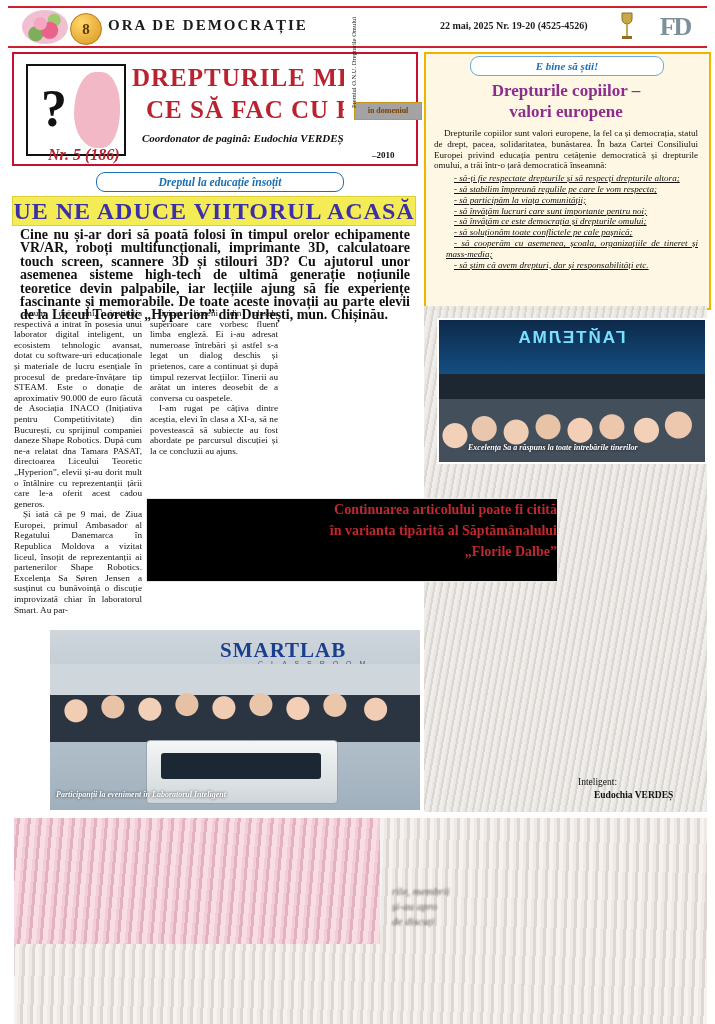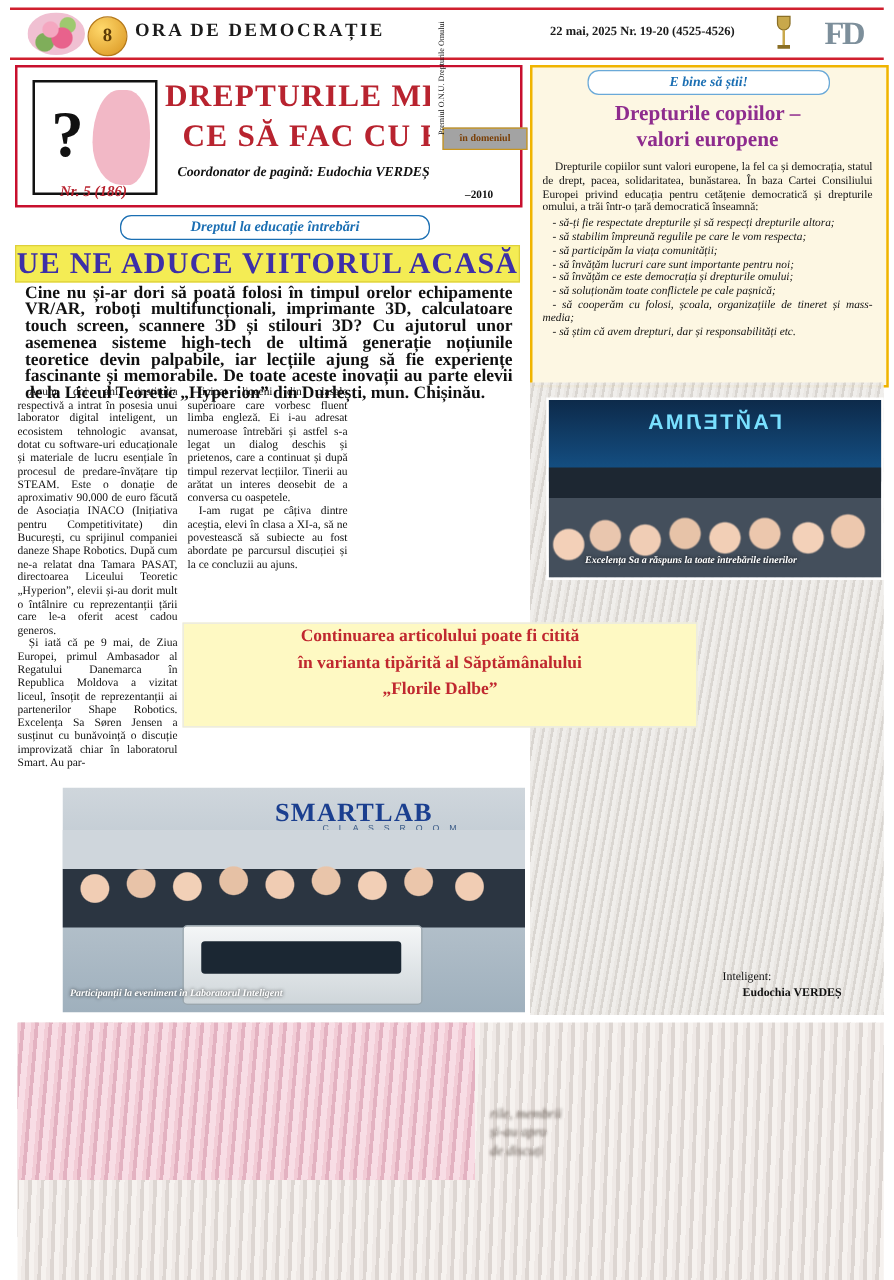--- a/index.html
+++ b/index.html
@@ -81,21 +81,21 @@
     position:absolute;left:132px;top:42px;
     font-size:25px;font-weight:bold;color:#b8232f;letter-spacing:1px;
     font-family:"Liberation Serif",serif;
   }
   .logo-coord{
     position:absolute;left:128px;top:78px;
     font-size:11px;font-style:italic;font-weight:bold;color:#111;
   }
   .logo-nr{
     position:absolute;left:34px;top:92px;
-    font-size:12px;font-style:italic;font-weight:bold;color:#b8232f;
+    font-size:16px;font-style:italic;font-weight:bold;color:#b8232f;
   }
   .prize-block{
     position:absolute;left:330px;top:0px;width:72px;height:108px;
     background:#ffffff;
   }
   .prize-txt{
     position:absolute;left:336px;top:54px;width:26px;height:54px;
     font-size:6.5px;color:#111;transform:rotate(-90deg);transform-origin:left top;
     white-space:nowrap;
   }
@@ -122,21 +122,21 @@
   .rbox-title{
     position:absolute;left:430px;top:80px;width:272px;
     text-align:center;font-size:17px;font-weight:bold;color:#8e2c8e;
     line-height:21px;font-family:"Liberation Serif",serif;
   }
   .rbox-body{
     position:absolute;left:434px;top:128px;width:264px;
     font-size:9.1px;line-height:10.8px;text-align:justify;color:#111;
   }
   .rbox-body p{margin:0 0 1px 0;text-indent:10px;}
-  .rbox-body ul{margin:2px 0 0 0;padding:0;list-style:none;}
+  .rbox-body ul{margin:2px 0 0 12px;padding:0;list-style:none;text-decoration:underline;}
   .rbox-body li{font-style:italic;margin:0;text-indent:8px;}
 
   
   .pill{
     position:absolute;left:96px;top:172px;width:246px;height:18px;
     border:1.5px solid #1b6fb3;border-radius:9px;background:#fff;
     text-align:center;line-height:18px;font-size:11.5px;font-weight:bold;
     font-style:italic;color:#1b6fb3;
   }
 
@@ -231,22 +231,22 @@
     border:1px solid #9aa6ad;border-radius:4px;
   }
   .sl-machine:after{
     content:"";position:absolute;left:14px;top:12px;width:160px;height:26px;
     background:#1b2733;border-radius:3px;
   }
 
   
   .contbox{
     position:absolute;left:146px;top:498px;width:410px;height:82px;
-    background:#fef9c3;border:1px solid #e7e7e7;
-    text-align:center;
+    background:#000000;border:1px solid #e7e7e7;
+    text-align:right;
   }
   .contbox div{
     font-size:14px;font-weight:bold;color:#c0282f;line-height:21px;
   }
   .contbox .l3{color:#c0282f;}
 
   
   .texture{
     position:absolute;left:424px;top:306px;width:283px;height:506px;
     background:
@@ -328,26 +328,26 @@
   </div>
   <div class="rbox-body">
     <p>Drepturile copiilor sunt valori europene, la fel ca și democrația, statul de drept, pacea, solidaritatea, bunăstarea. În baza Cartei Consiliului Europei privind educația pentru cetățenie democratică și drepturile omului, a trăi într-o țară democratică înseamnă:</p>
     <ul id="rights-list">
         <li>- să-ți fie respectate drepturile și să respecți drepturile altora;</li>
         <li>- să stabilim împreună regulile pe care le vom respecta;</li>
         <li>- să participăm la viața comunității;</li>
         <li>- să învățăm lucruri care sunt importante pentru noi;</li>
         <li>- să învățăm ce este democrația și drepturile omului;</li>
         <li>- să soluționăm toate conflictele pe cale pașnică;</li>
-        <li>- să cooperăm cu folosi, școala, organizațiile de tineret și mass-media;</li>
+        <li>- să cooperăm cu asemenea, școala, organizațiile de tineret și mass-media;</li>
         <li>- să știm că avem drepturi, dar și responsabilități etc.</li>
       </ul>
   </div>
 
-  <div class="pill">Dreptul  la  educație  întrebări</div>
+  <div class="pill">Dreptul  la  educație  însoțit</div>
   <div class="headline">UE NE ADUCE VIITORUL ACASĂ</div>
 
   <div class="lead">Cine nu și-ar dori să poată folosi în timpul orelor echipamente VR/AR, roboți multifuncționali, imprimante 3D, calculatoare touch screen, scannere 3D și stilouri 3D? Cu ajutorul unor asemenea sisteme high-tech de ultimă generație noțiunile teoretice devin palpabile, iar lecțiile ajung să fie experiențe fascinante și memorabile. De toate aceste inovații au parte elevii de la Liceul Teoretic „Hyperion” din Durlești, mun. Chișinău.</div>
 
   <div class="col" id="col1">
       <p>Acum doi ani, instituția respectivă a intrat în posesia unui laborator digital inteligent, un ecosistem tehnologic avansat, dotat cu software-uri educaționale și materiale de lucru esențiale în procesul de predare-învățare tip STEAM. Este o donație de aproximativ 90.000 de euro făcută de Asociația INACO (Inițiativa pentru Competitivitate) din București, cu sprijinul companiei daneze Shape Robotics. După cum ne-a relatat dna Tamara PASAT, directoarea Liceului Teoretic „Hyperion”, elevii și-au dorit mult o întâlnire cu reprezentanții țării care le-a oferit acest cadou generos.</p>
       <p>Și iată că pe 9 mai, de Ziua Europei, primul Ambasador al Regatului Danemarca în Republica Moldova a vizitat liceul, însoțit de reprezentanții ai partenerilor Shape Robotics. Excelența Sa Søren Jensen a susținut cu bunăvoință o discuție improvizată chiar în laboratorul Smart. Au par-</p>
     </div>
   <div class="col" id="col2">
       <p>ticipat  liceeni din clasele superioare care vorbesc fluent limba engleză. Ei i-au adresat numeroase întrebări și astfel s-a legat un dialog deschis și prietenos, care a continuat și după timpul rezervat lecțiilor. Tinerii au arătat un interes deosebit de a conversa cu oaspetele.</p>

